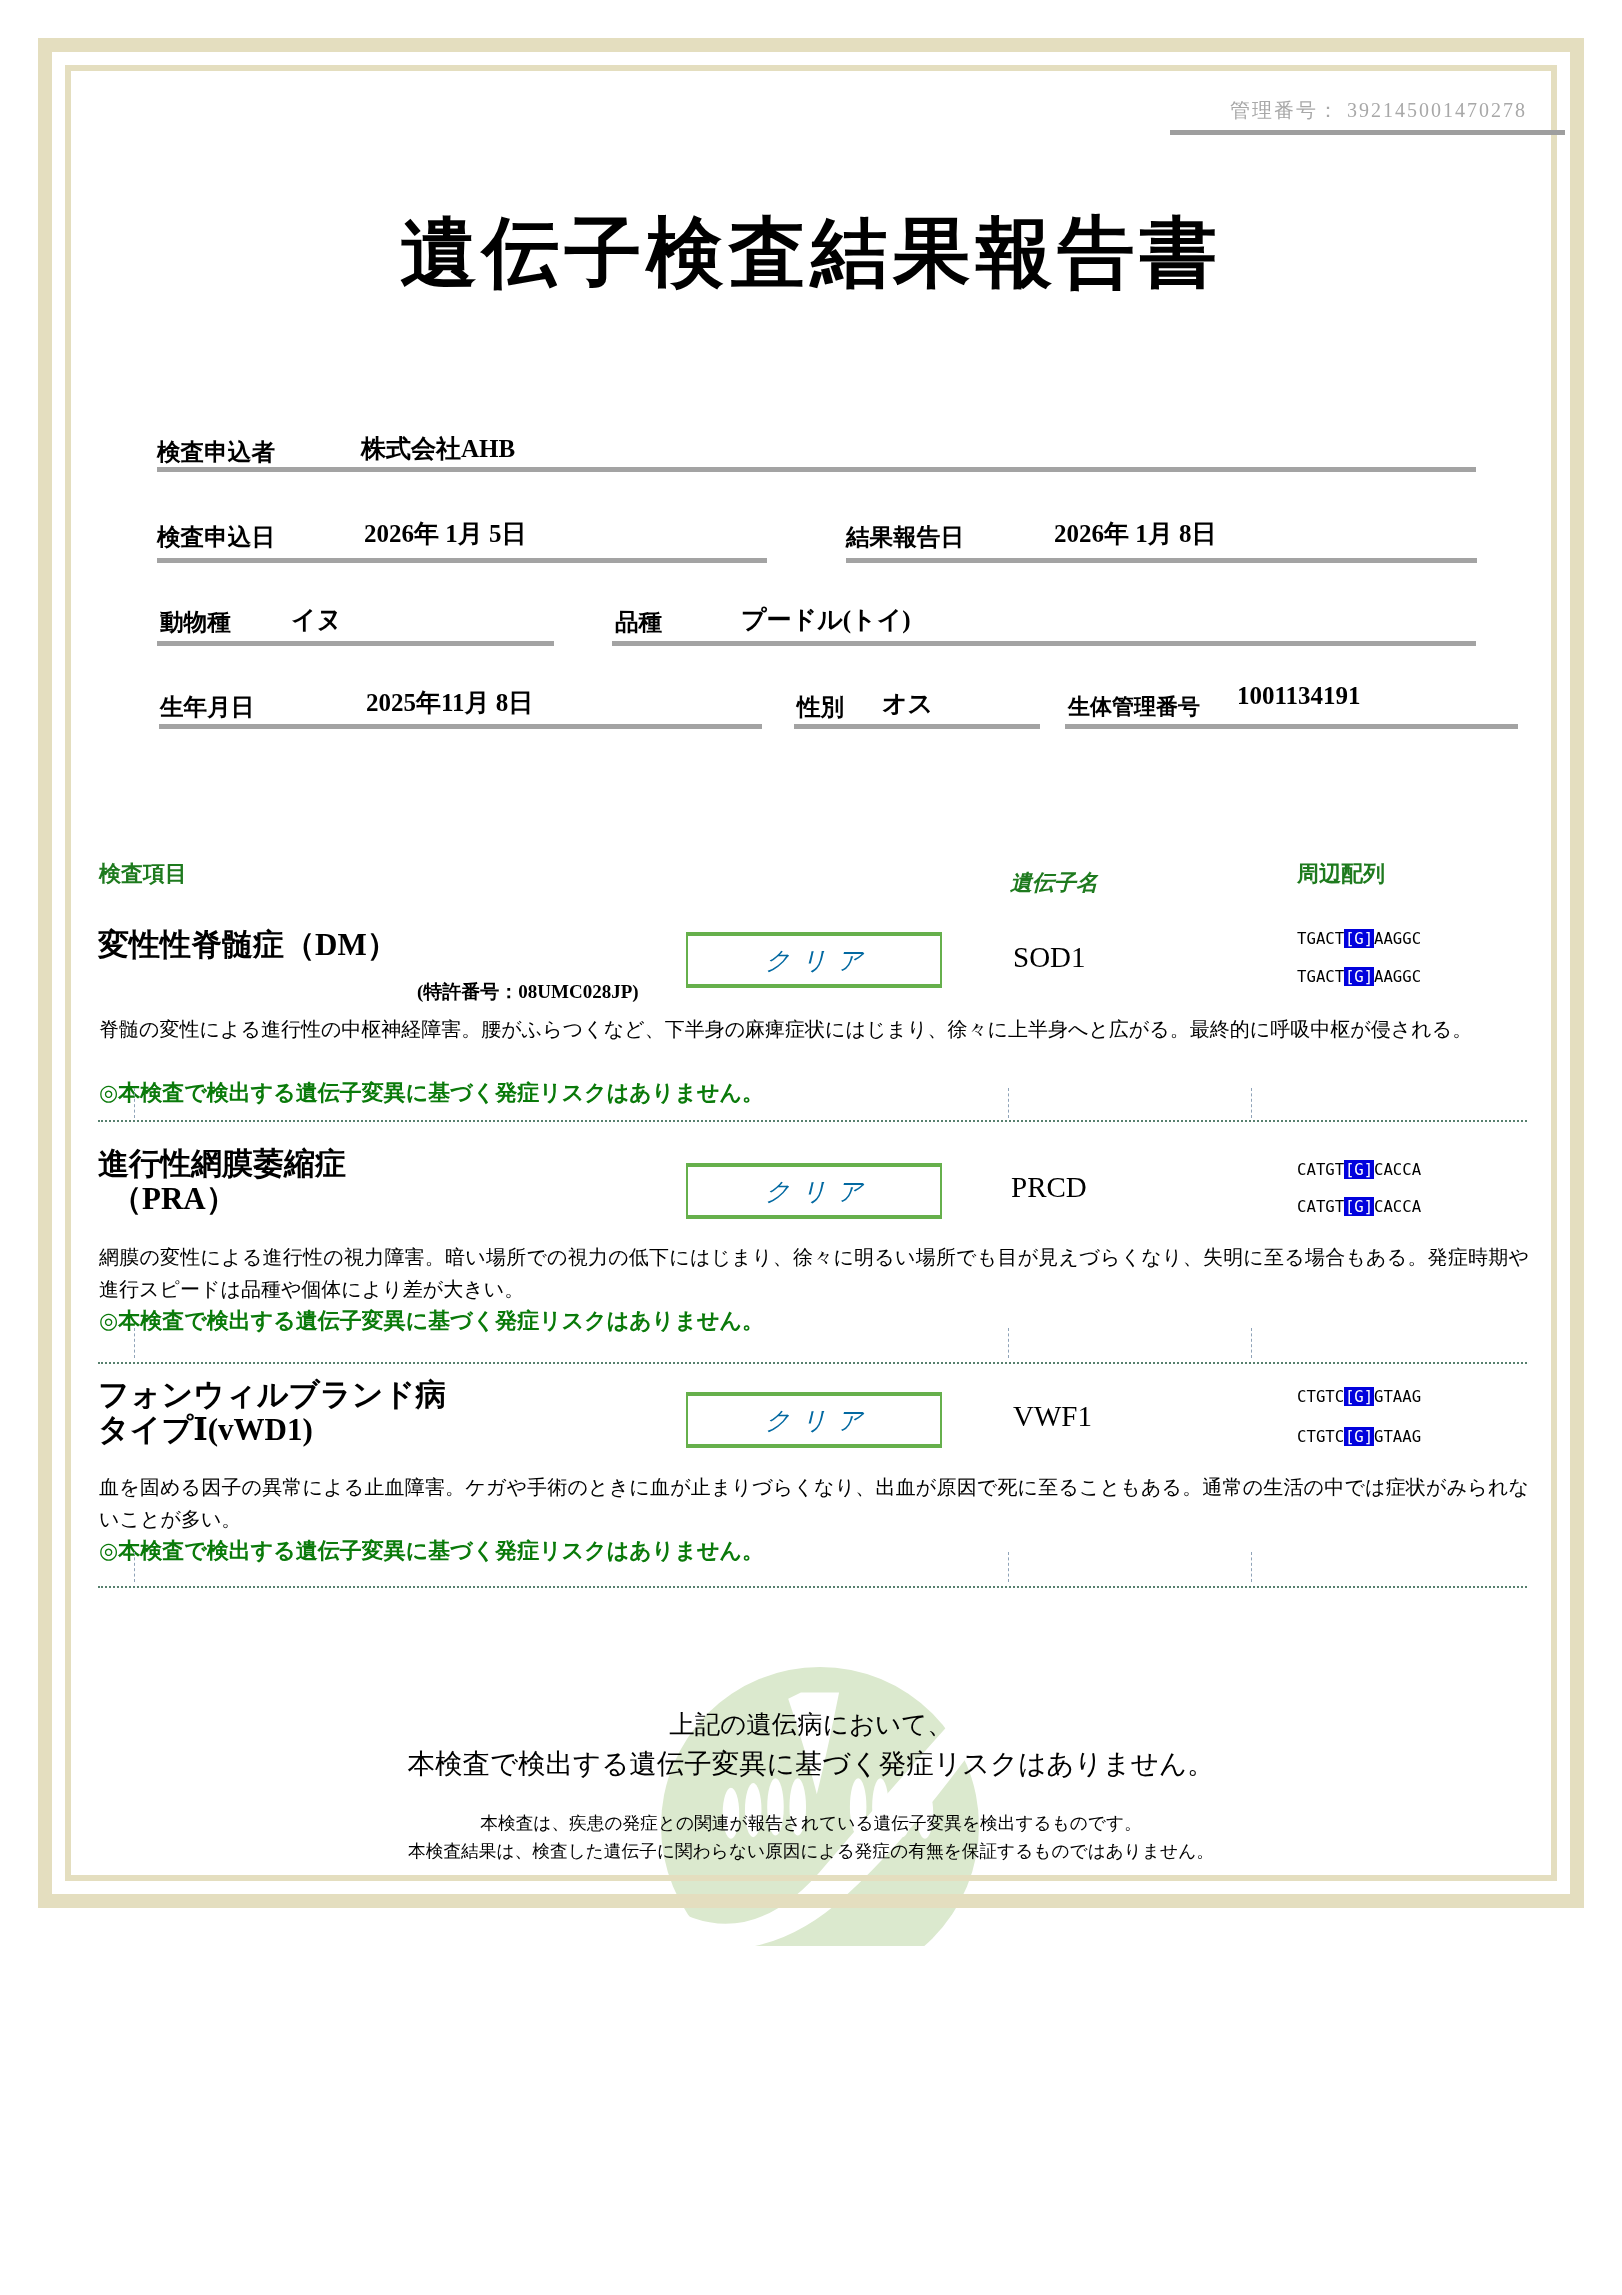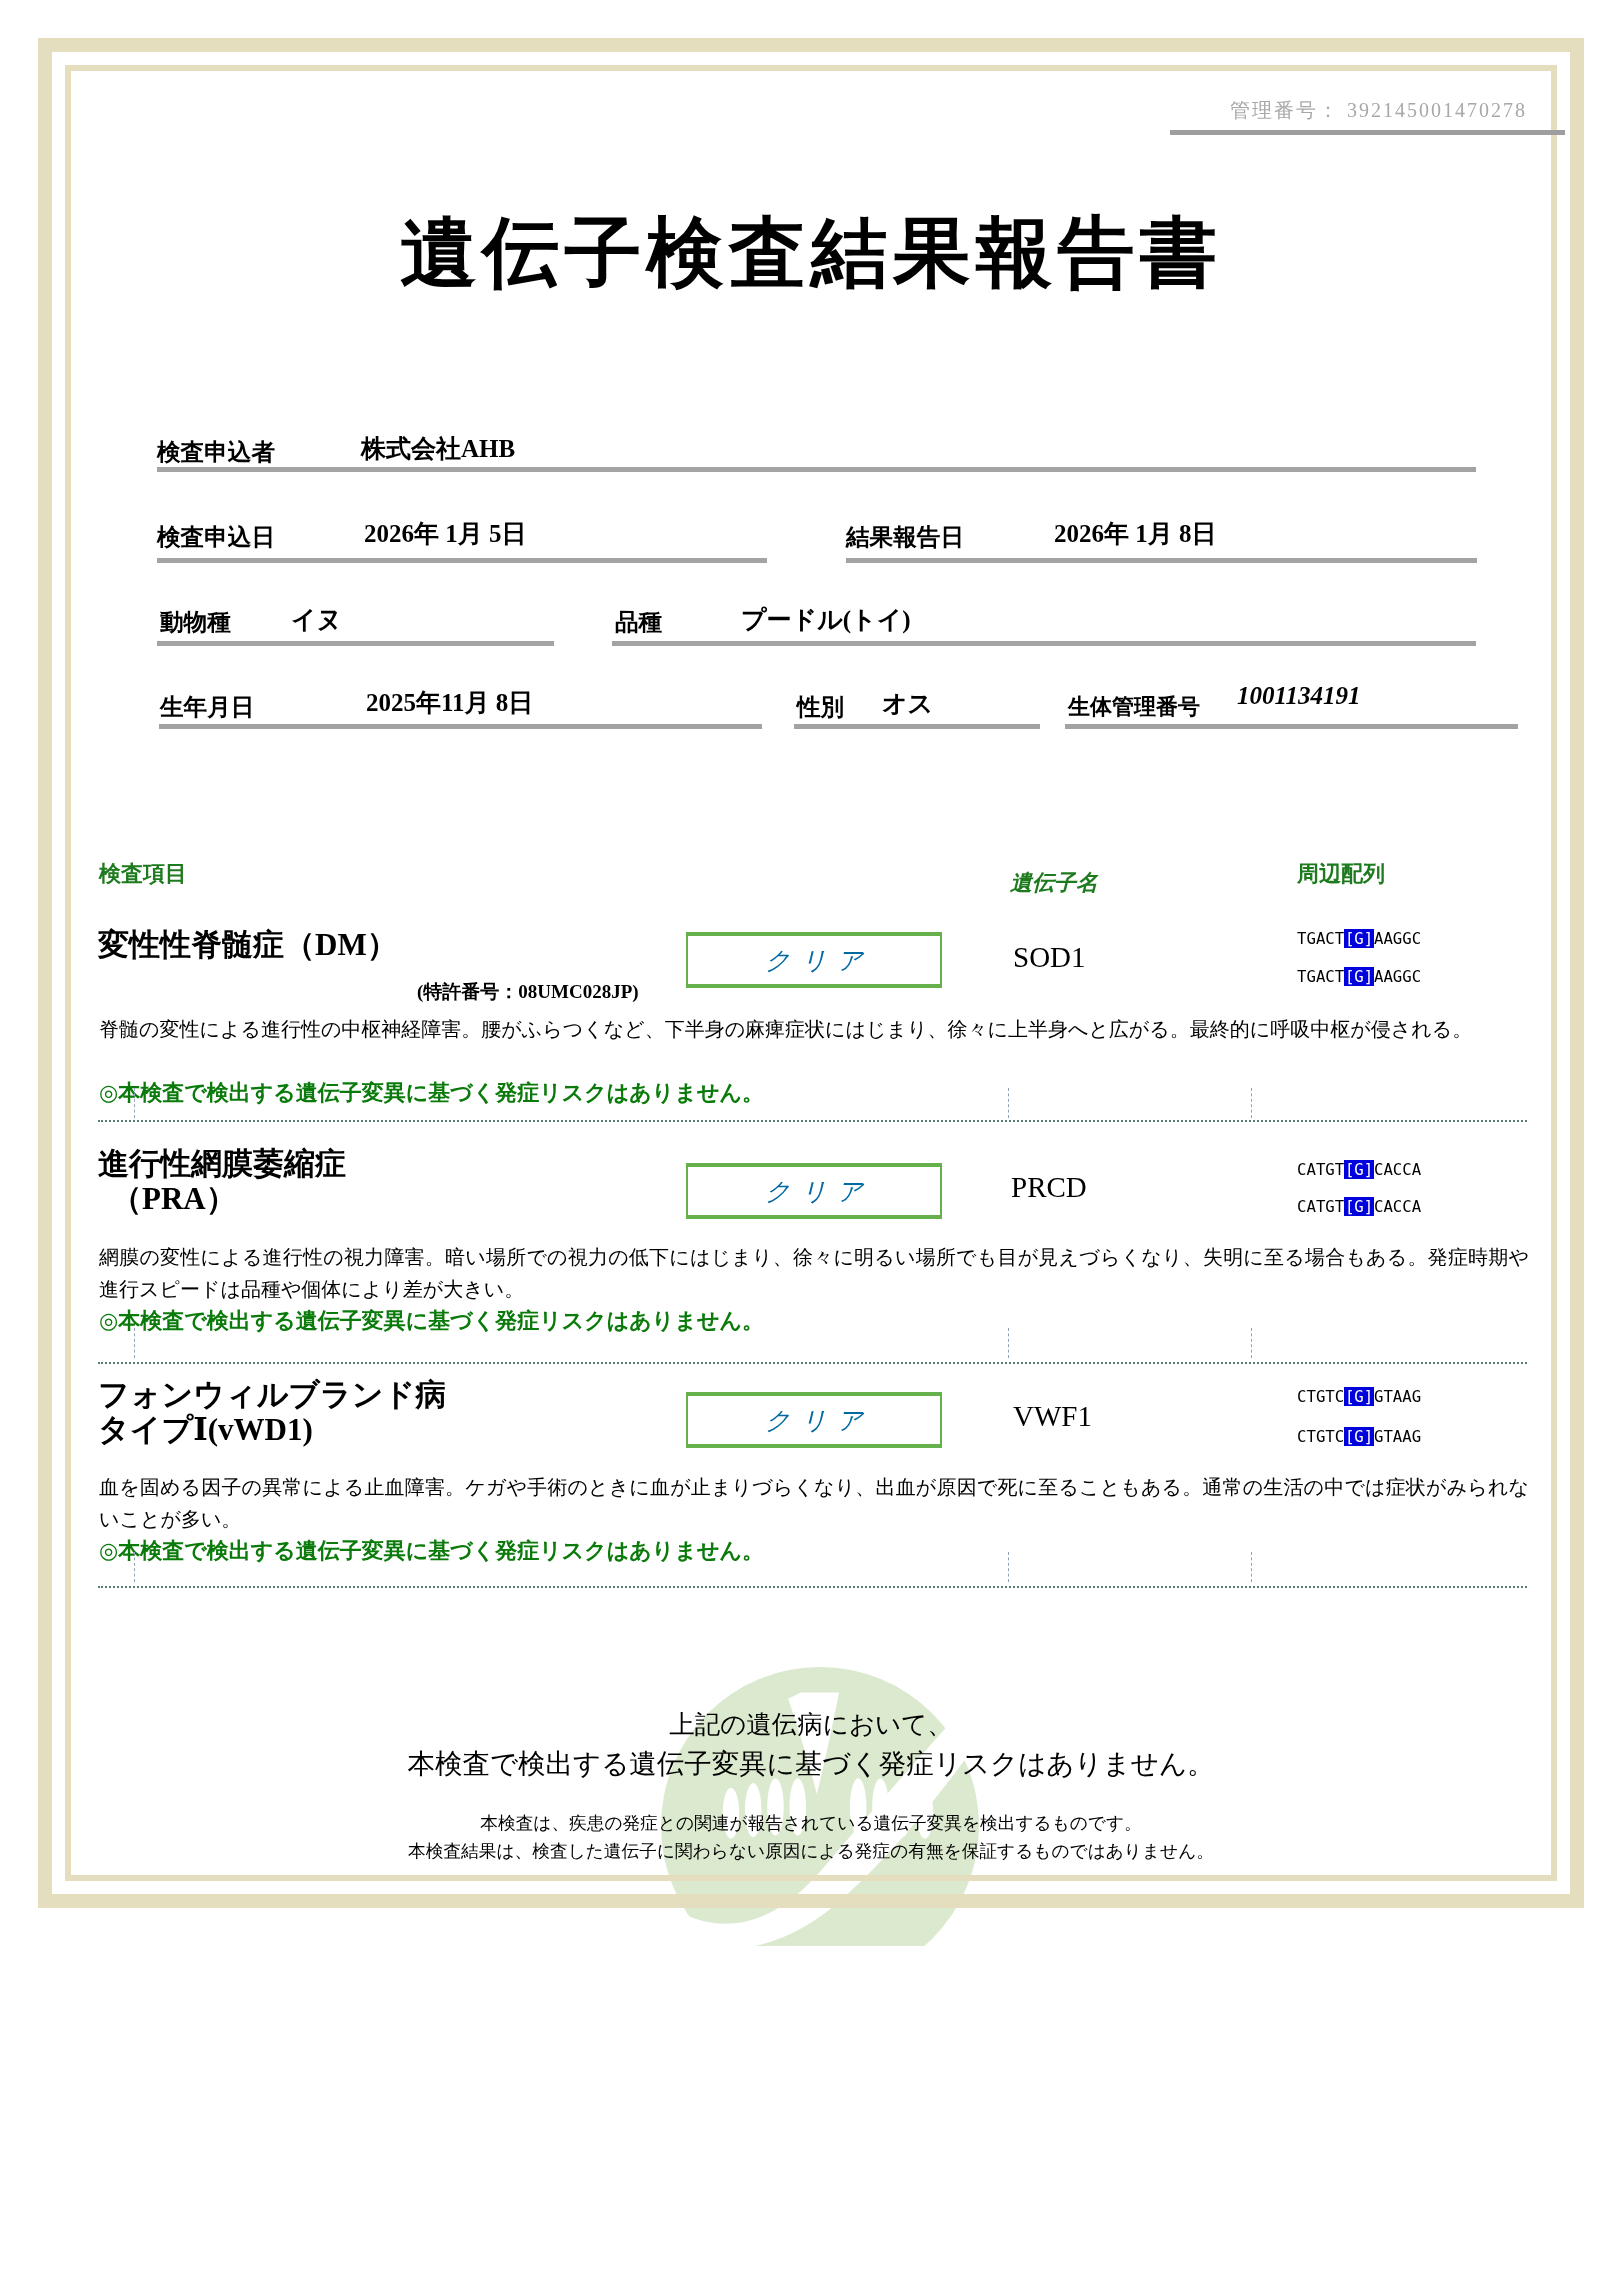--- a/index.html
+++ b/index.html
@@ -102,21 +102,21 @@
   <div class="abs fvalue" style="left:741px;top:603px;">プードル(トイ)</div>
   <div class="abs uline" style="left:612px;top:641px;width:864px;"></div>
 
   <div class="abs flabel" style="left:160px;top:691px;">生年月日</div>
   <div class="abs fvalue" style="left:366px;top:686px;">2025年11月 8日</div>
   <div class="abs uline" style="left:159px;top:724px;width:603px;"></div>
   <div class="abs flabel" style="left:797px;top:691px;">性別</div>
   <div class="abs fvalue" style="left:882px;top:687px;">オス</div>
   <div class="abs uline" style="left:794px;top:724px;width:246px;"></div>
   <div class="abs flabel" style="left:1068px;top:692px;font-size:22px;">生体管理番号</div>
-  <div class="abs fvalue" style="left:1237px;top:682px;font-style:italic;">1001134191</div>
+  <div class="abs fvalue" style="left:1237px;top:682px;">1001134191</div>
   <div class="abs uline" style="left:1065px;top:724px;width:453px;"></div>
 
   <div class="abs col-head" style="left:99px;top:859px;">検査項目</div>
   <div class="abs col-head" style="left:1010px;top:868px;font-style:italic;">遺伝子名</div>
   <div class="abs col-head" style="left:1297px;top:859px;">周辺配列</div>
 
   <div class="abs item-name" style="left:98px;top:924px;">変性性脊髄症（DM）</div>
   <div class="abs patent" style="left:417px;top:979px;">(特許番号：08UMC028JP)</div>
   <div class="abs result-box" style="left:686px;top:932px;">
     <span class="result-text">クリア</span>

